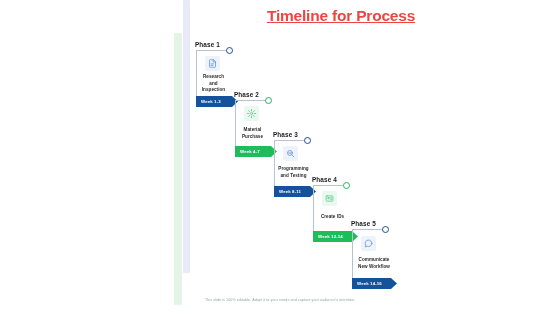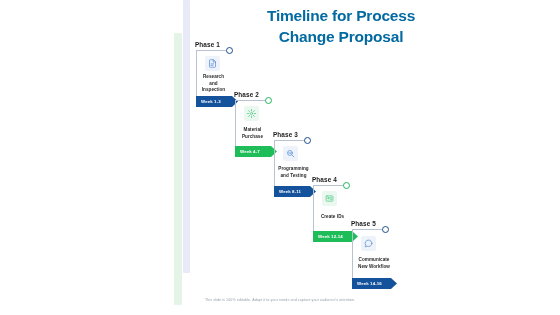--- a/index.html
+++ b/index.html
@@ -47,22 +47,23 @@
   
   #title {
     position: absolute;
     left: 196px;
     top: 6px;
     width: 290px;
     text-align: center;
     font-size: 15.5px;
     font-weight: bold;
     line-height: 1.35;
-    color: #0369a1;
+    color: #ef4444;
     letter-spacing: -0.2px;
+    text-decoration: underline;
   }
   #title .line { display: block; }
 
   
   .phase {
     position: absolute;
   }
   .phase-label {
     position: absolute;
     top: 0;
@@ -158,21 +159,20 @@
 </head>
 <body>
 
 <div id="slide">
 
   <div id="bar-blue" class="accent-bar"></div>
   <div id="bar-green" class="accent-bar"></div>
 
   <div id="title">
     <span class="line">Timeline for Process</span>
-    <span class="line">Change Proposal</span>
   </div>
 
   <div class="phase" id="phase-1" style="left:193px; top:41px; width:60px; height:68px;">
     <div class="phase-label">Phase 1</div>
     <div class="conn-top" style="left:3px; width:32px;"></div>
     <div class="conn-left" style="left:3px; height:51px;"></div>
     <div class="node-dot blue" style="left:33px;"></div>
 
     <div class="icon-tile blue" style="left:12px; top:15px;">
       <svg width="9" height="9" viewBox="0 0 24 24" fill="none" stroke="#5b8fd6" stroke-width="2" stroke-linecap="round" stroke-linejoin="round">

